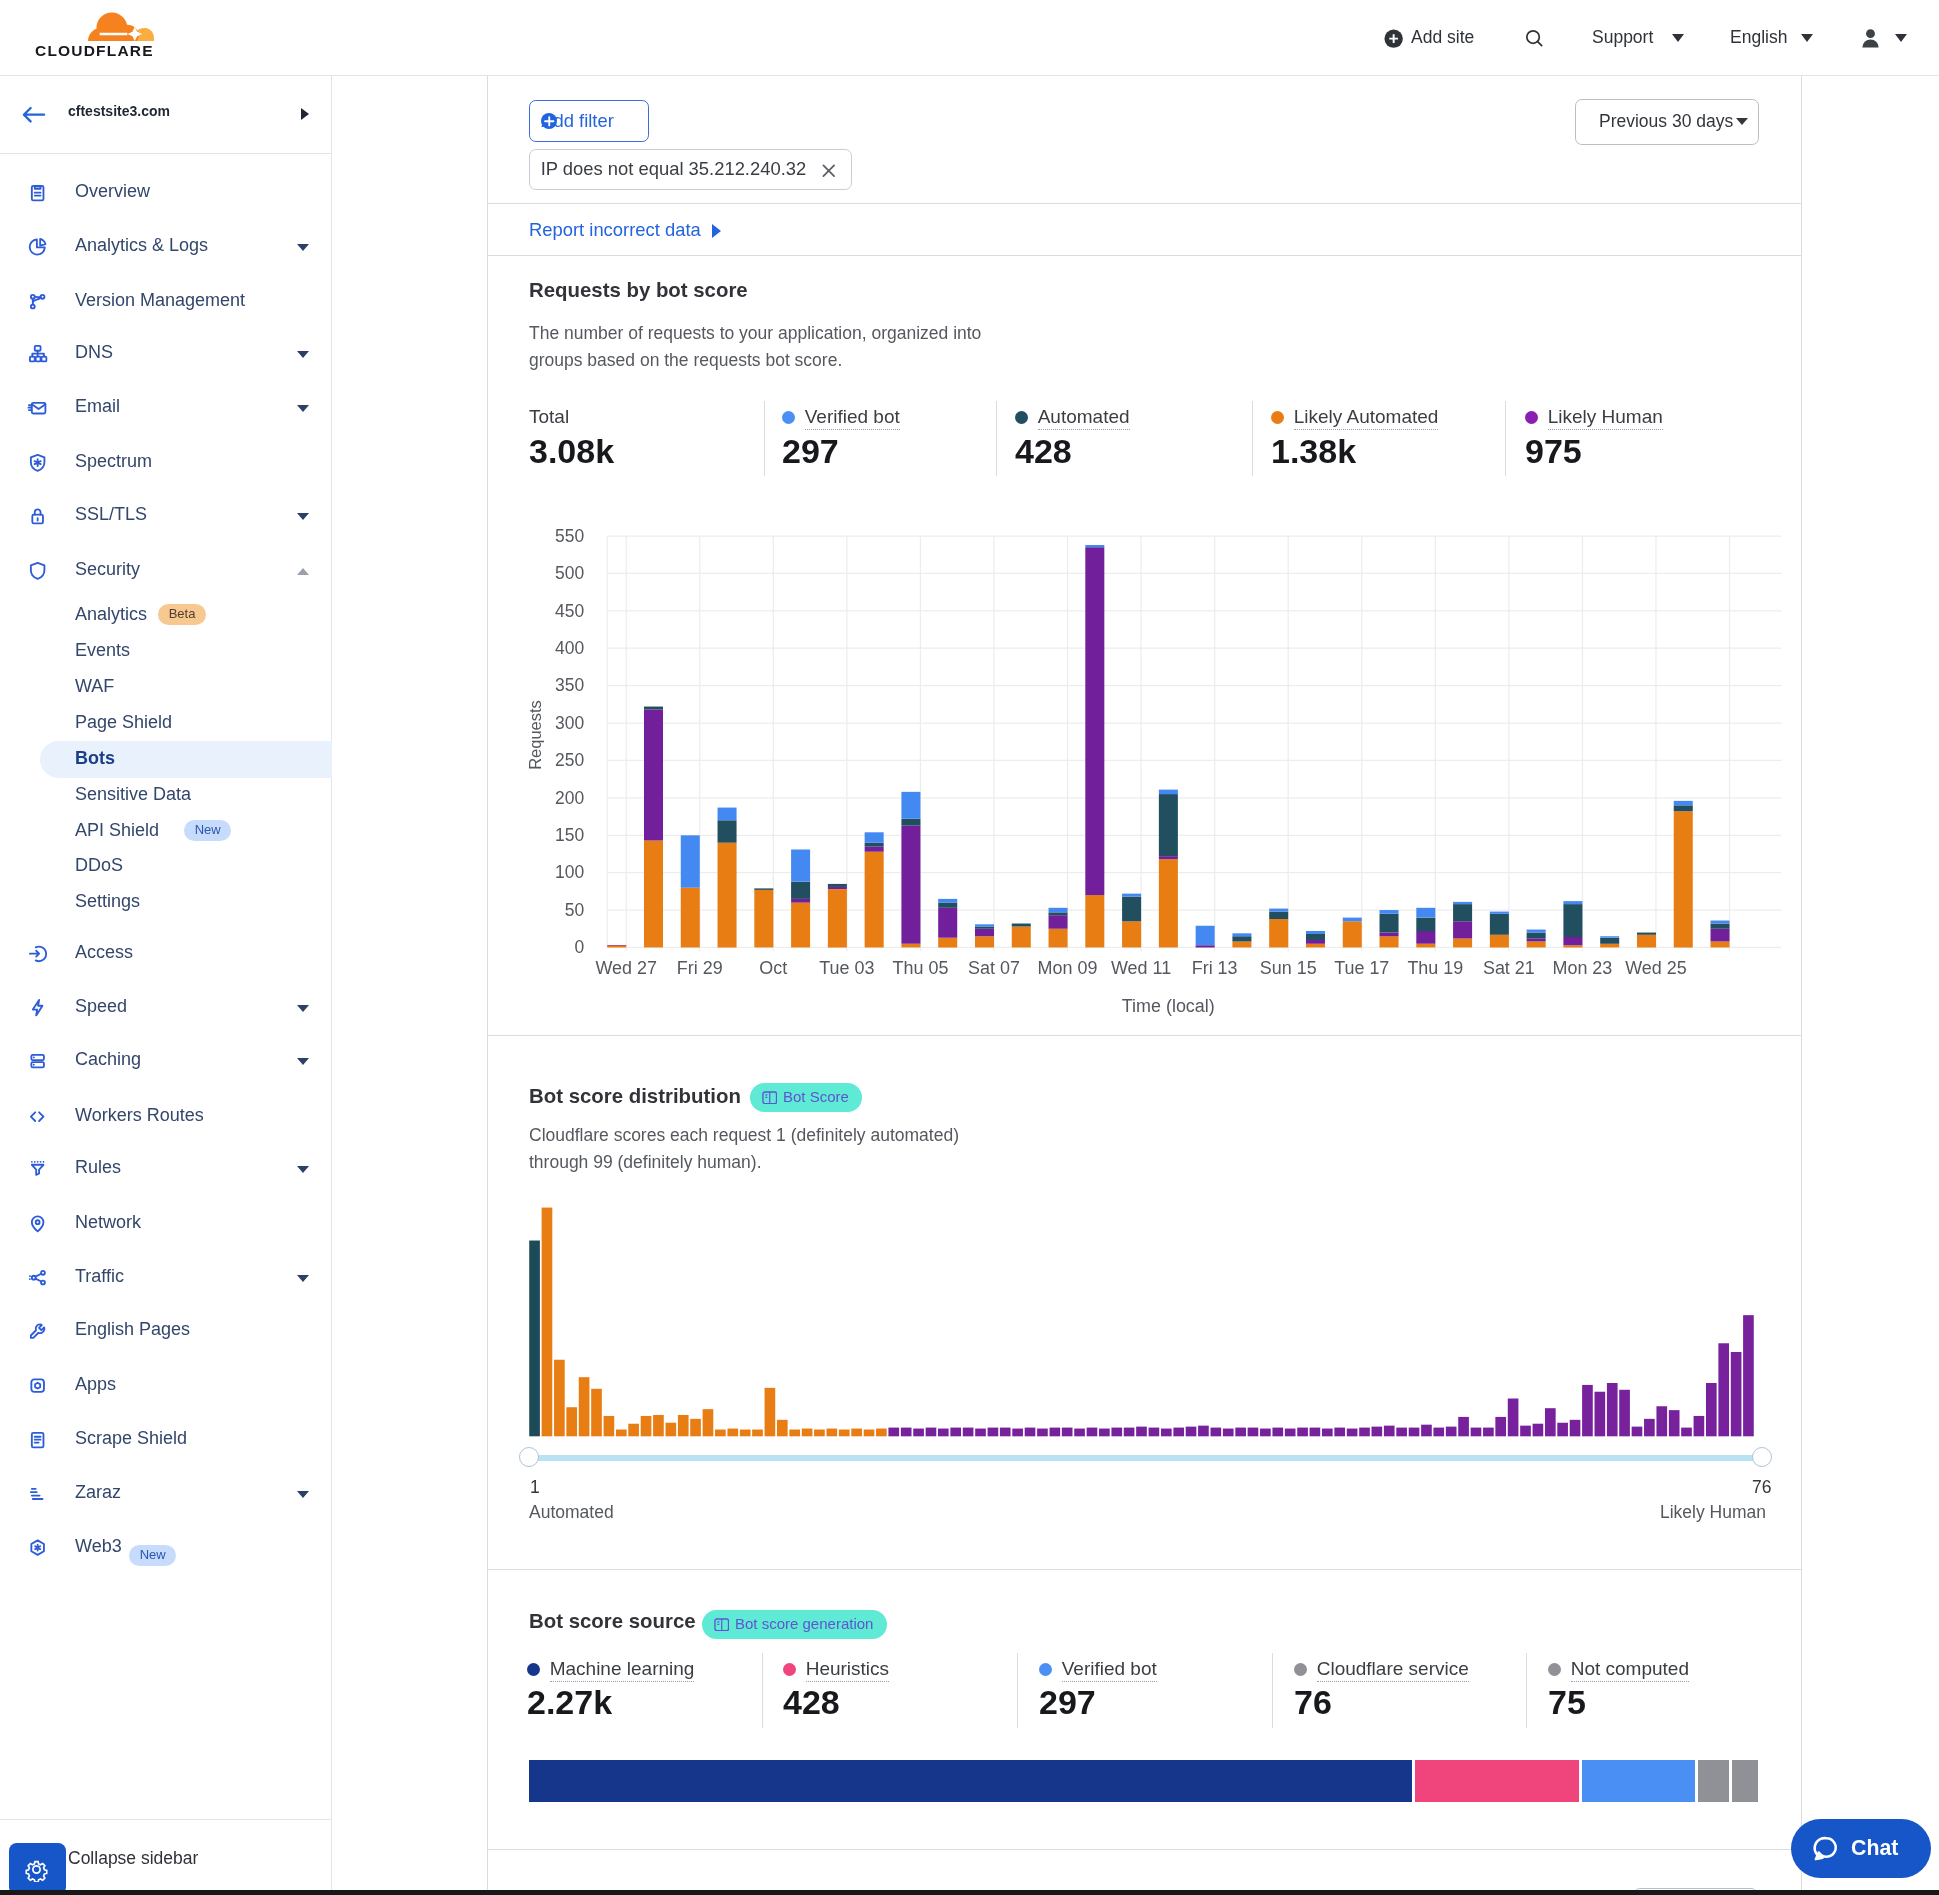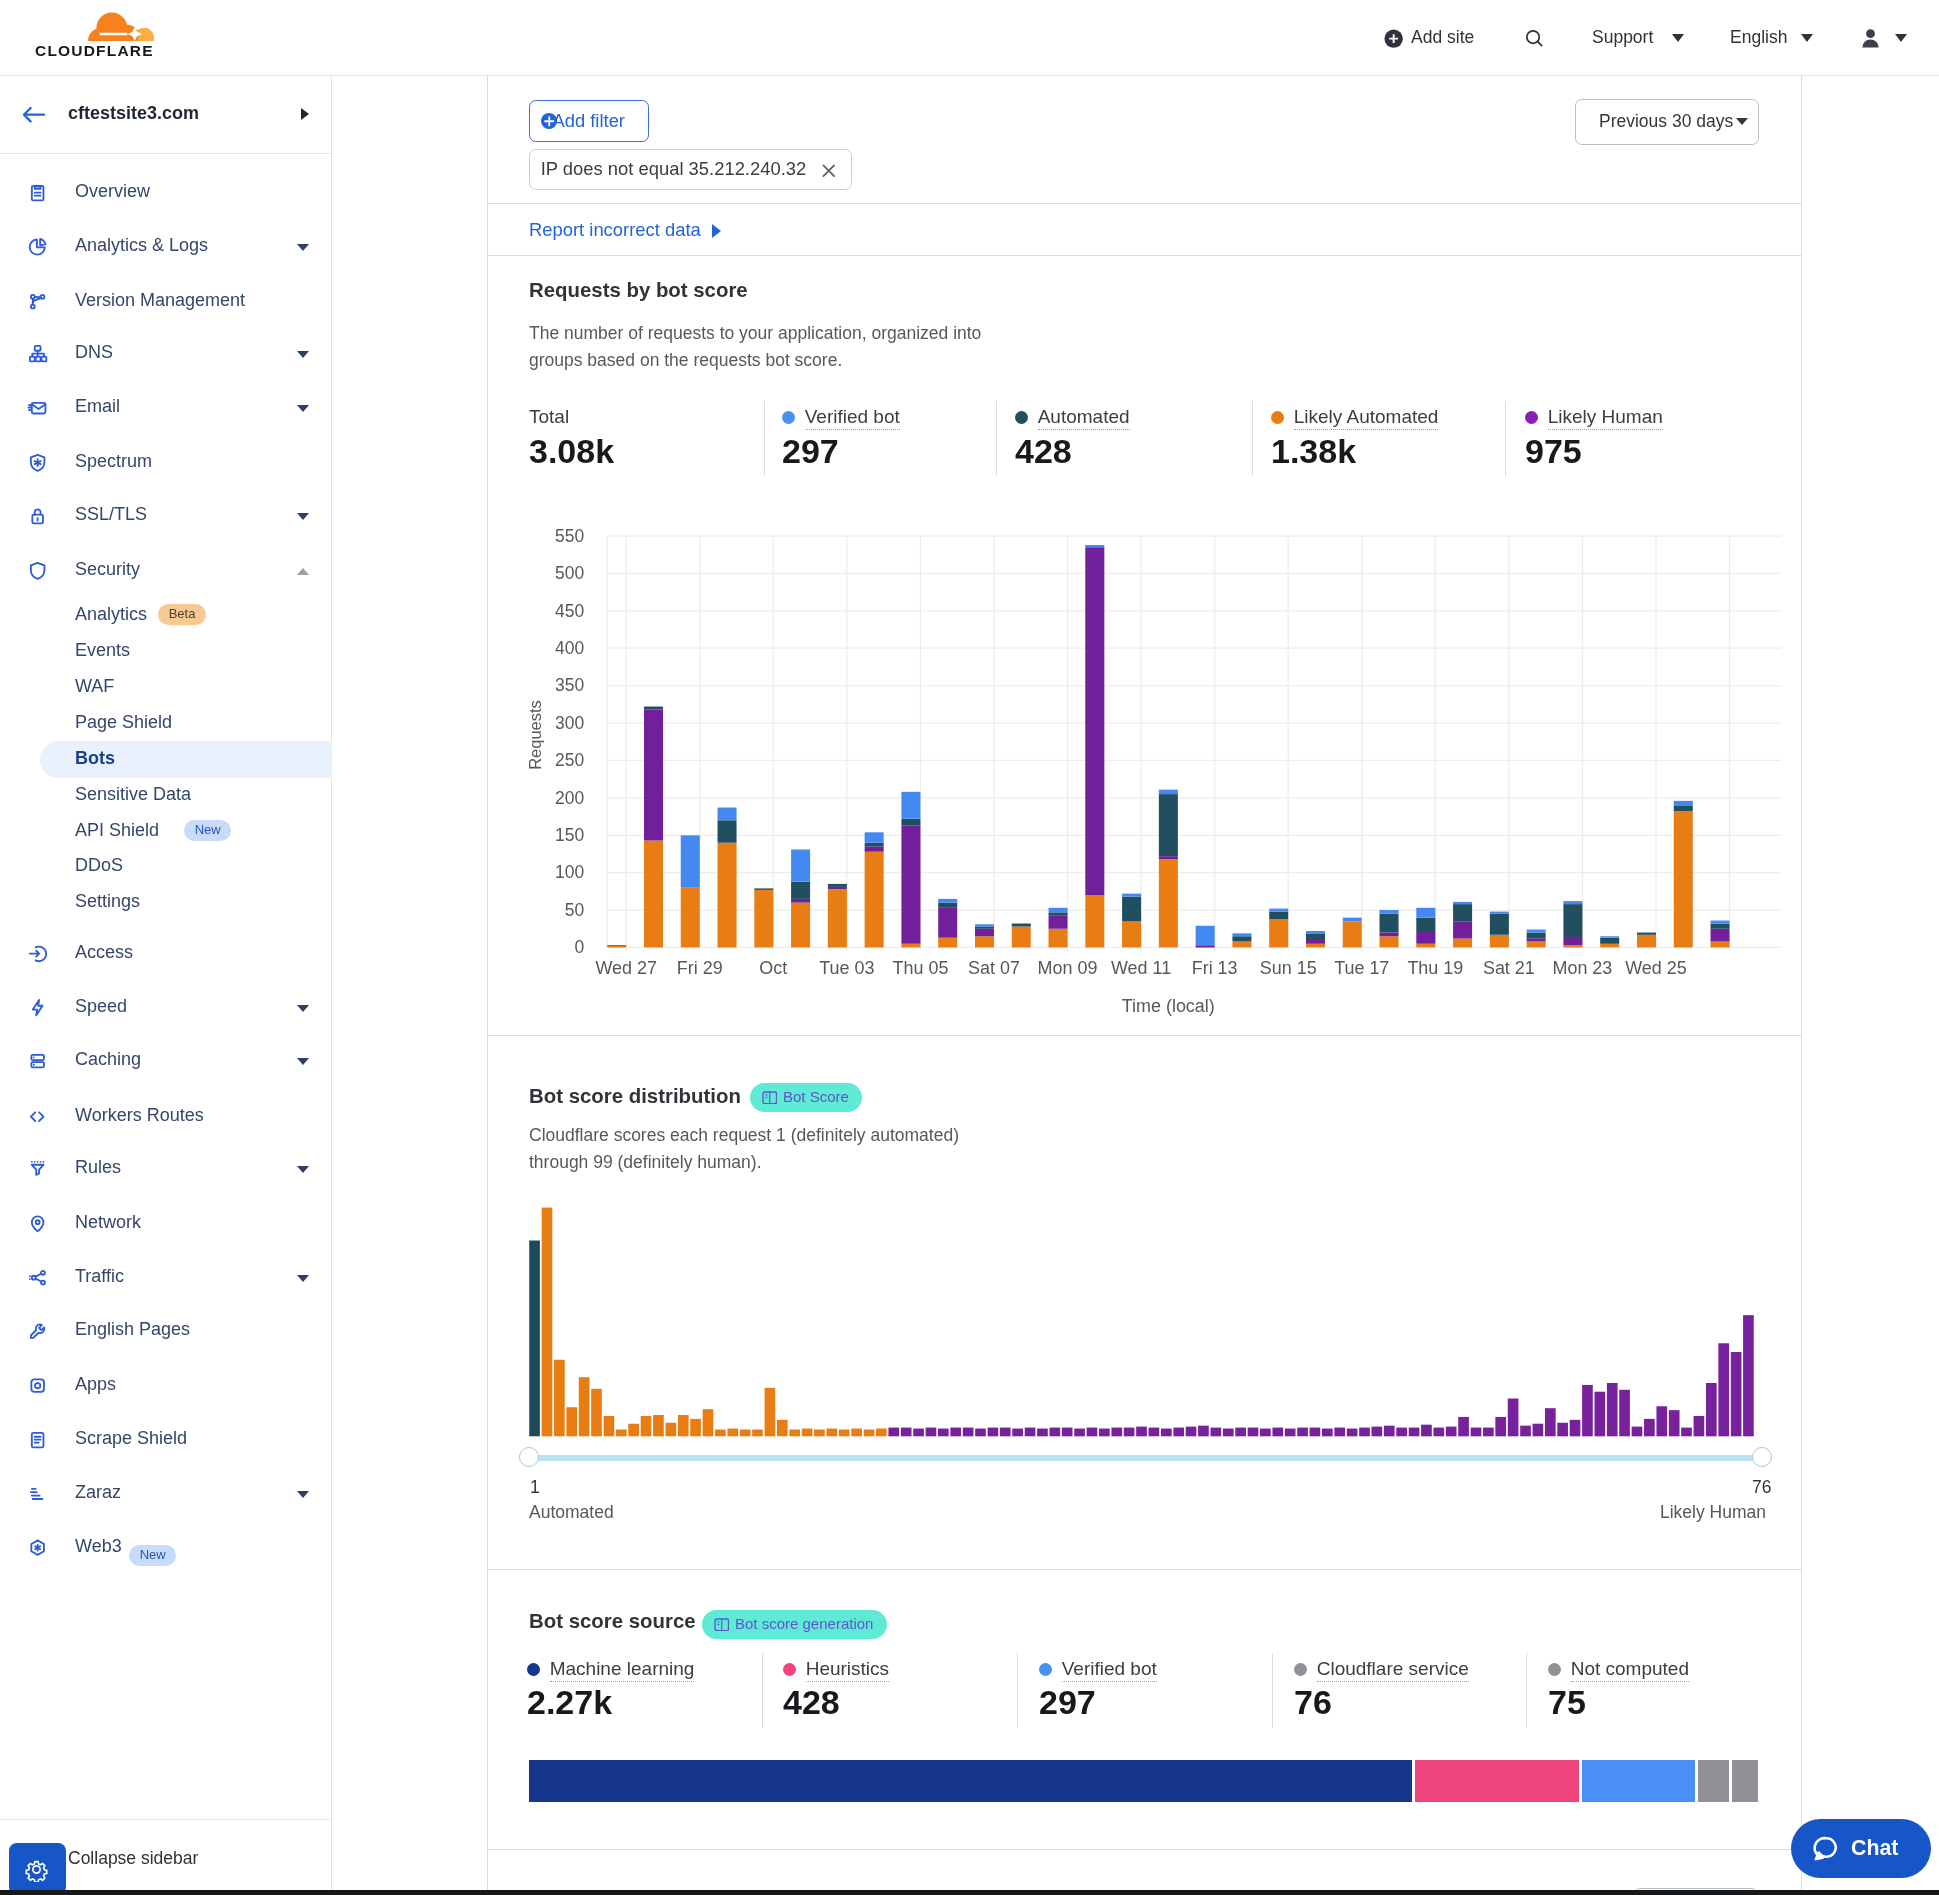--- a/index.html
+++ b/index.html
@@ -1,41 +1,41 @@
 <!DOCTYPE html>
 <html><head><meta charset="utf-8"><title>Cloudflare</title><style>
 *{margin:0;padding:0;box-sizing:border-box}
 body{font-family:"Liberation Sans",sans-serif;background:#fff}
 #page{position:relative;width:1940px;height:1895px;overflow:hidden;background:#fff}
 .hdr{position:absolute;left:0;top:0;width:1940px;height:76px;background:#fff;border-bottom:1px solid #e4e4e6}
 .logo-txt{position:absolute;left:35px;top:42px;font-size:15.5px;font-weight:bold;letter-spacing:1.2px;color:#16191d}
 .hitem{position:absolute;top:27px;font-size:17.5px;color:#2f3238;white-space:nowrap}
 .sidebar{position:absolute;left:0;top:76px;width:332px;height:1819px;background:#fff;border-right:1px solid #e4e4e6}
 .siterow{position:absolute;left:0;top:0;width:332px;height:78px;border-bottom:1px solid #e4e4e6}
-.sitename{position:absolute;left:68px;top:27px;font-size:18px;font-weight:bold;color:#1f2633}
+.sitename{position:absolute;left:68px;top:27px;font-size:14px;font-weight:bold;color:#1f2633}
 .caret-r{position:absolute;left:301px;top:32px;width:0;height:0;border-top:6.8px solid transparent;border-bottom:6.8px solid transparent;border-left:8.7px solid #1f2633}
 .mi{position:absolute;left:0;width:332px;height:52px}
 .mic{position:absolute;left:27px;top:4.9px}
 .mil{position:absolute;left:75px;top:3.9px;font-size:18px;color:#33466b;white-space:nowrap}
 .caret-d{position:absolute;left:297px;top:12.6px;width:0;height:0;border-left:6.3px solid transparent;border-right:6.3px solid transparent;border-top:7.8px solid #2c3f66}
 .caret-u{position:absolute;left:297px;top:12.6px;width:0;height:0;border-left:6.3px solid transparent;border-right:6.3px solid transparent;border-bottom:7.8px solid #9aa1ab}
 .smi{position:absolute;left:0;width:332px;height:37px}
 .smil{position:absolute;left:75px;top:6.8px;font-size:18px;color:#33466b;white-space:nowrap}
 .sel{left:40px;width:292px;background:#e9f1fd;border-radius:18.4px 0 0 18.4px}
 .sel .smil{left:35px}
 .selt{font-weight:bold;color:#1a3f85}
 .badge{display:inline-block;font-size:13px;line-height:12.6px;border-radius:11.6px;padding:4.4px 10.7px;position:absolute;top:6.8px}
 .beta{background:#f8c891;color:#504032;left:158px}
 .new{background:#c7dcfc;color:#2d55b0;left:184px}
 .collapse-line{position:absolute;left:0;top:1819px;width:332px;border-top:1px solid #e4e4e6}
 .collapse{position:absolute;left:68px;top:1848px;font-size:17.5px;color:#2f3238}
 .gearbtn{position:absolute;left:8.7px;top:1843px;width:57px;height:52px;background:#1656c8;border-radius:7.8px}
 .card{position:absolute;left:487px;top:76px;width:1315px;height:1815px;background:#fff;border-left:1px solid #dcdcde;border-right:1px solid #dcdcde}
 .hline{position:absolute;left:487px;width:1315px;border-top:1px solid #dcdcde}
-.addfilter{position:absolute;left:529px;top:100px;width:120px;height:42px;border:1.9px solid #3b6be0;border-radius:6.8px;color:#2264dd;font-size:18.4px;line-height:39px;text-align:right;padding-right:23px}
+.addfilter{position:absolute;left:529px;top:100px;width:120px;height:42px;border:1.9px solid #3b6be0;border-radius:6.8px;color:#2264dd;font-size:18.4px;line-height:39px;text-align:center;padding-right:23px}
 .afplus{position:absolute;left:10.7px;top:11.6px;width:16.5px;height:16.5px;border-radius:50%;background:#2264dd}
 .chip{position:absolute;left:529px;top:149px;height:41px;border:1.5px solid #c9cdd3;border-radius:6.8px;font-size:18.4px;color:#3a3d42;line-height:38px;padding:0 45px 0 10.7px;white-space:nowrap}
 .prev30{position:absolute;left:1575px;top:99px;width:184px;height:46px;border:1.5px solid #b9bec5;border-radius:6.8px;font-size:17.5px;color:#33363c;line-height:43px;padding-left:23px}
 .linkblue{position:absolute;left:529px;top:219px;font-size:18.4px;color:#2264dd}
 .h2{position:absolute;font-size:20.4px;font-weight:bold;color:#313338;white-space:nowrap}
 .desc{position:absolute;font-size:17.5px;color:#55585e;line-height:27px}
 .dot{display:inline-block;width:13px;height:13px;border-radius:50%;margin-right:9.7px;vertical-align:-1px}
 .slab{font-size:19px;color:#3a3d42}
 .und{border-bottom:1.5px dotted #9a9da3;padding-bottom:1.9px}
 .sval{position:absolute;font-size:34px;font-weight:bold;color:#17191d}

